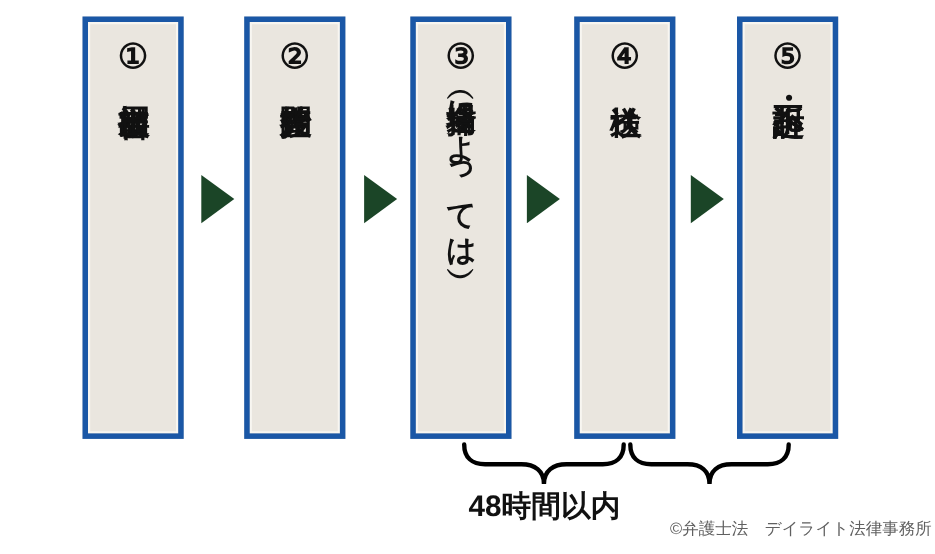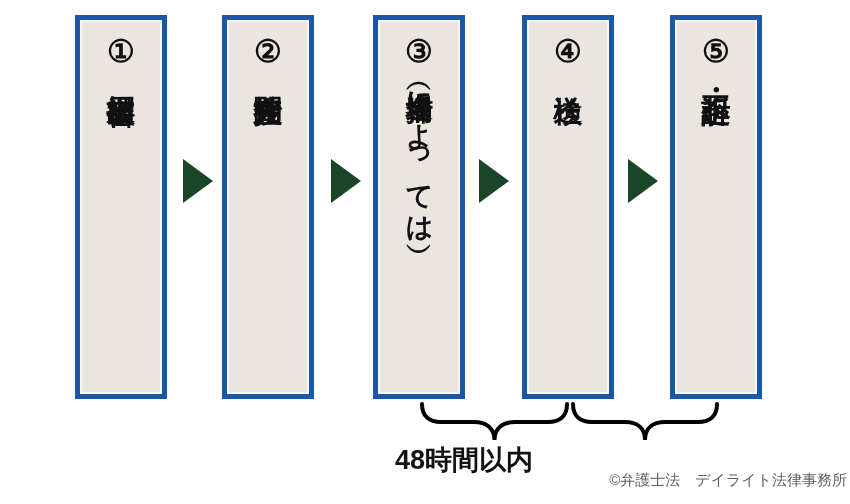--- a/index.html
+++ b/index.html
@@ -70,21 +70,21 @@
   }
   .span-label {
     position: absolute;
     top: 442px;
     transform: translateX(-50%);
     font-size: 27px;
     font-weight: 700;
     white-space: nowrap;
     color: #111111;
   }
-  .span-label-1 { left: 464px; text-align: center; }
+  .span-label-1 { left: 495px; text-align: center; }
   .span-label-2 { left: 641px; }
   .copyright {
     position: absolute;
     right: 3px;
     top: 471px;
     font-size: 15px;
     color: #606060;
     white-space: nowrap;
   }
 </style>

